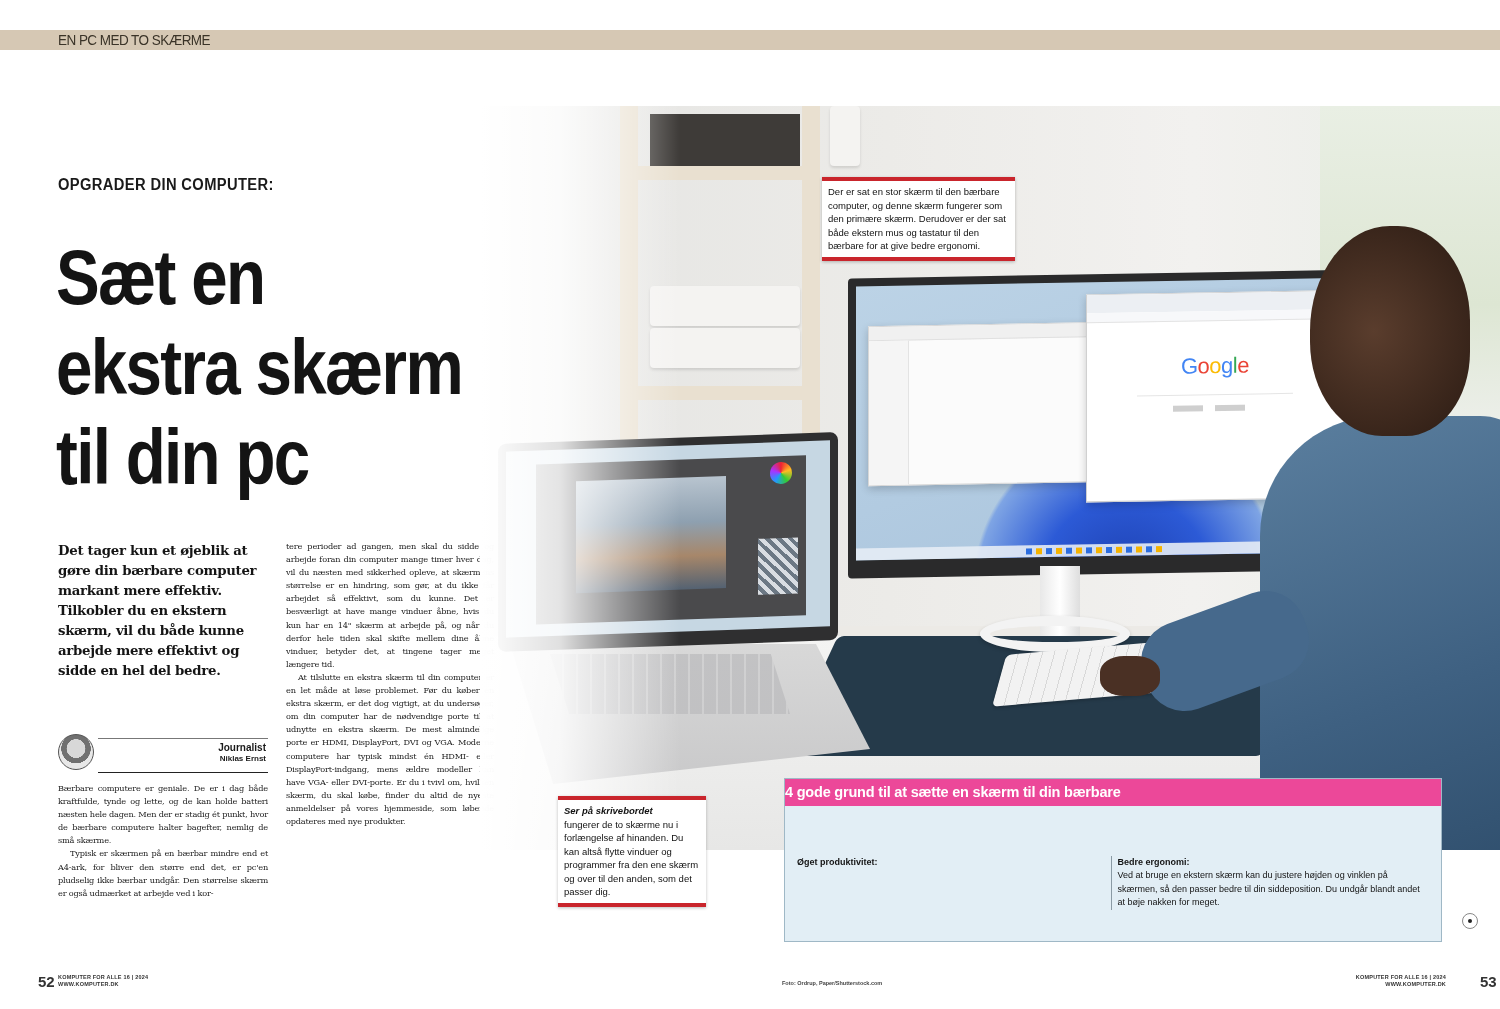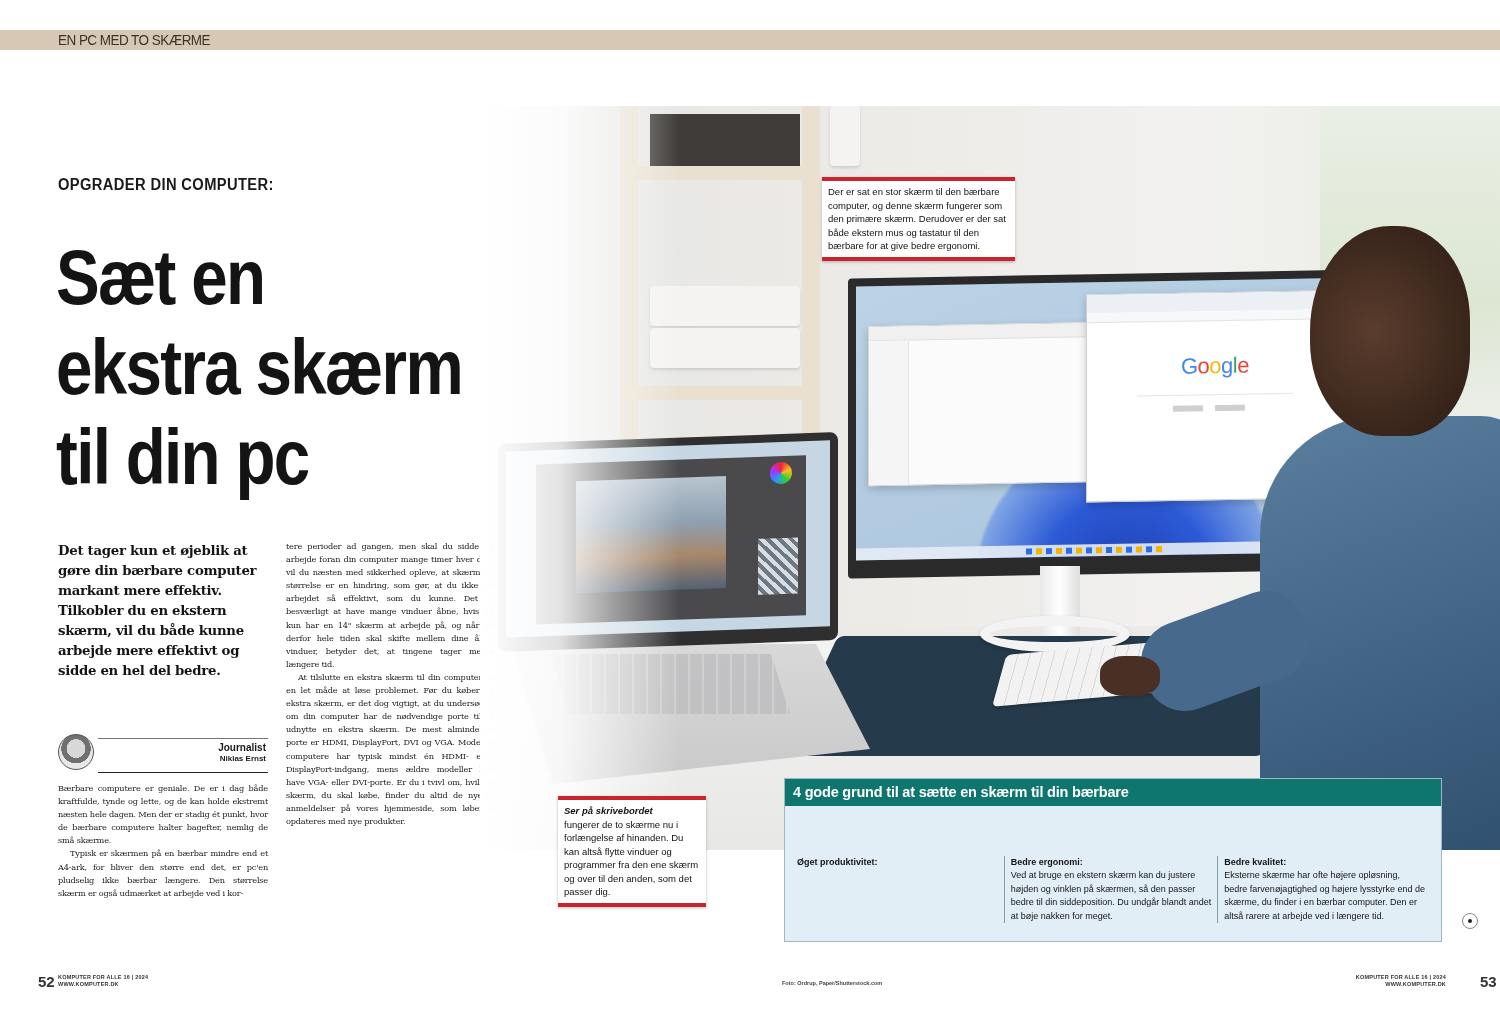--- a/index.html
+++ b/index.html
@@ -72,21 +72,21 @@
   .byline .role { position: absolute; right: 2px; top: 8px; font-size: 10px; font-weight: bold; }
   .byline .name { position: absolute; right: 2px; top: 20px; font-size: 8px; font-weight: bold; }
   .body-col { position: absolute; font-family: "DejaVu Serif", serif; font-size: 8.2px; line-height: 13.1px; color: #222; text-align: justify; hyphens: auto; letter-spacing: -0.2px; }
   .body-col.c1 { left: 58px; top: 782px; width: 210px; }
   .body-col.c2 { left: 286px; top: 540px; width: 208px; }
   .body-col p { text-indent: 0; }
   .body-col p + p { text-indent: 12px; }
 
   
   .infobox { position: absolute; left: 784px; top: 778px; width: 658px; height: 164px; background: #e2eef5; border: 1px solid #9fb8c6; z-index: 10; }
-  .infobox .ib-title { position: absolute; left: 0; top: 0; right: 0; height: 27px; background: #0f766e; color: #ffffff; font-weight: bold; font-size: 14.5px; line-height: 27px; padding-left: 8px; letter-spacing: -0.2px; }
+  .infobox .ib-title { position: absolute; left: 0; top: 0; right: 0; height: 27px; background: #ec4899; color: #ffffff; font-weight: bold; font-size: 14.5px; line-height: 27px; padding-left: 0; letter-spacing: -0.2px; }
   .infobox .ib-cols { position: absolute; left: 10px; top: 40px; right: 10px; display: flex; margin-top: 37px; }
   .infobox .ib-col { flex: 1; padding: 0 6px; border-left: 1px solid #8a9aa4; font-size: 9px; line-height: 13.4px; color: #141414; }
   .infobox .ib-col:first-child { border-left: none; padding-left: 2px; }
   .infobox .ib-col .h { font-weight: bold; display: block; }
   .end-mark { position: absolute; left: 1462px; top: 913px; width: 16px; height: 16px; border-radius: 50%; border: 1.5px solid #888; }
   .end-mark::after { content: ""; position: absolute; left: 5px; top: 5px; width: 4px; height: 4px; border-radius: 50%; background: #222; }
 
   
   .pgnum { position: absolute; top: 973px; font-size: 15px; font-weight: bold; color: #333; margin-left: 20px; }
   .pgnum.l { left: 18px; }
@@ -192,43 +192,39 @@
 
 <div class="byline">
   <div class="avatar"></div>
   <div class="rule1"></div>
   <div class="role">Journalist</div>
   <div class="name">Niklas Ernst</div>
   <div class="rule2"></div>
 </div>
 
 <div class="body-col c1">
-  <p>Bærbare computere er geniale. De er i dag både kraftfulde, tynde og lette, og de kan holde ekstremt næsten hele dagen. Men der er stadig ét punkt, hvor de bærbare computere halter bagefter, nemlig de små skærme.</p>
-  <p>Typisk er skærmen på en bærbar mindre end et A4-ark, for bliver den større end det, er pc'en pludselig ikke bærbar længere. Den størrelse skærm er også udmærket at arbejde ved i kor-</p>
+  <p>Bærbare computere er geniale. De er i dag både kraftfulde, tynde og lette, og de kan holde batteri næsten hele dagen. Men der er stadig ét punkt, hvor de bærbare computere halter bagefter, nemlig de små skærme.</p>
+  <p>Typisk er skærmen på en bærbar mindre end et A4-ark, for bliver den større end det, er pc'en pludselig ikke bærbar undgår. Den størrelse skærm er også udmærket at arbejde ved i kor-</p>
 </div>
 
 <div class="body-col c2">
   <p>tere perioder ad gangen, men skal du sidde og arbejde foran din computer mange timer hver dag, vil du næsten med sikkerhed opleve, at skærmens størrelse er en hindring, som gør, at du ikke får arbejdet så effektivt, som du kunne. Det er besværligt at have mange vinduer åbne, hvis du kun har en 14" skærm at arbejde på, og når du derfor hele tiden skal skifte mellem dine åbne vinduer, betyder det, at tingene tager meget længere tid.</p>
   <p>At tilslutte en ekstra skærm til din computer er en let måde at løse problemet. Før du køber en ekstra skærm, er det dog vigtigt, at du undersøger, om din computer har de nødvendige porte til at udnytte en ekstra skærm. De mest almindelige porte er HDMI, DisplayPort, DVI og VGA. Moderne computere har typisk mindst én HDMI- eller DisplayPort-indgang, mens ældre modeller kan have VGA- eller DVI-porte. Er du i tvivl om, hvilken skærm, du skal købe, finder du altid de nyeste anmeldelser på vores hjemmeside, som løbende opdateres med nye produkter.</p>
 </div>
 
 <div class="infobox">
   <div class="ib-title">4 gode grund til at sætte en skærm til din bærbare</div>
   <div class="ib-cols">
     <div class="ib-col">
       <span class="h">Øget produktivitet:</span>
     </div>
     <div class="ib-col">
       <span class="h">Bedre ergonomi:</span>
       <span>Ved at bruge en ekstern skærm kan du justere højden og vinklen på skærmen, så den passer bedre til din siddeposition. Du undgår blandt andet at bøje nakken for meget.</span>
     </div>
-    <div class="ib-col">
-      <span class="h">Bedre kvalitet:</span>
-      <span>Eksterne skærme har ofte højere opløsning, bedre farvenøjagtighed og højere lysstyrke end de skærme, du finder i en bærbar computer. Den er altså rarere at arbejde ved i længere tid.</span>
-    </div>
   </div>
 </div>
 
 <div class="end-mark"></div>
 
 <div class="pgnum l">52</div>
 <div class="foot-meta l">
   <div>KOMPUTER FOR ALLE 16 | 2024</div>
   <div>WWW.KOMPUTER.DK</div>
 </div>

